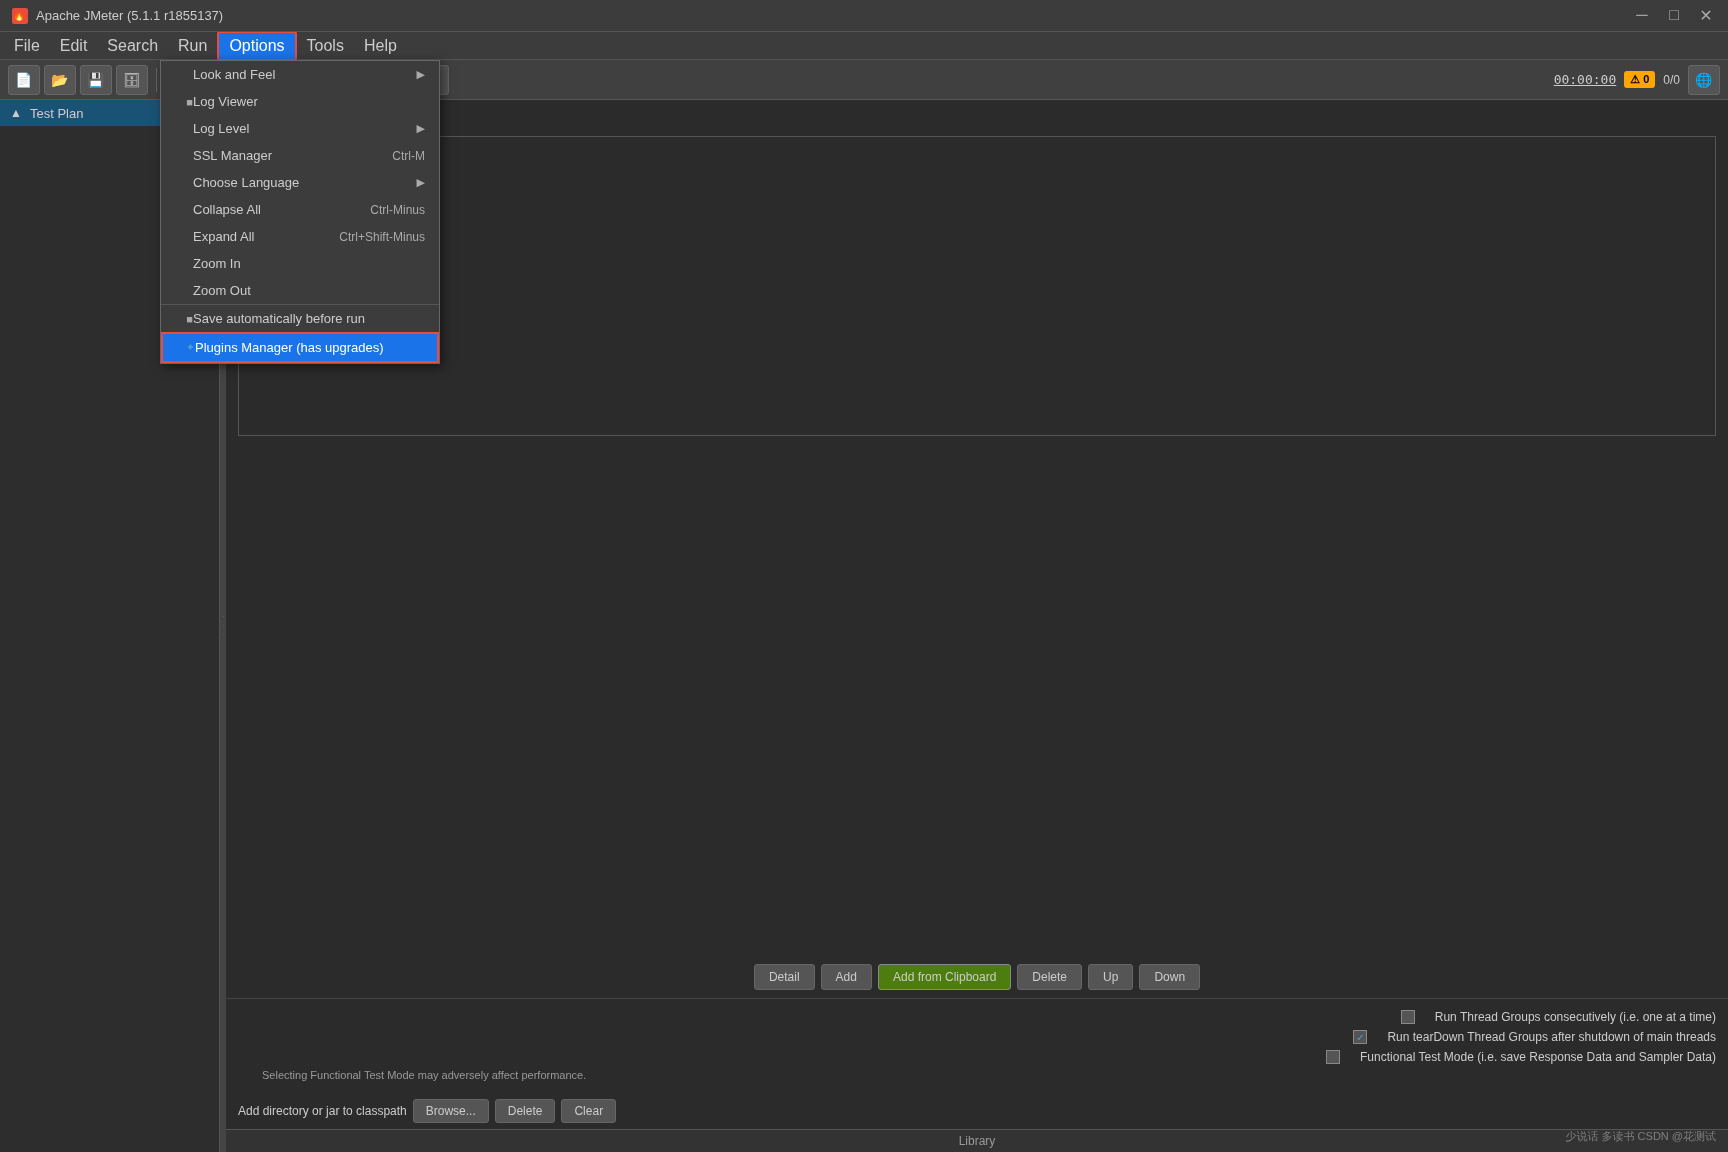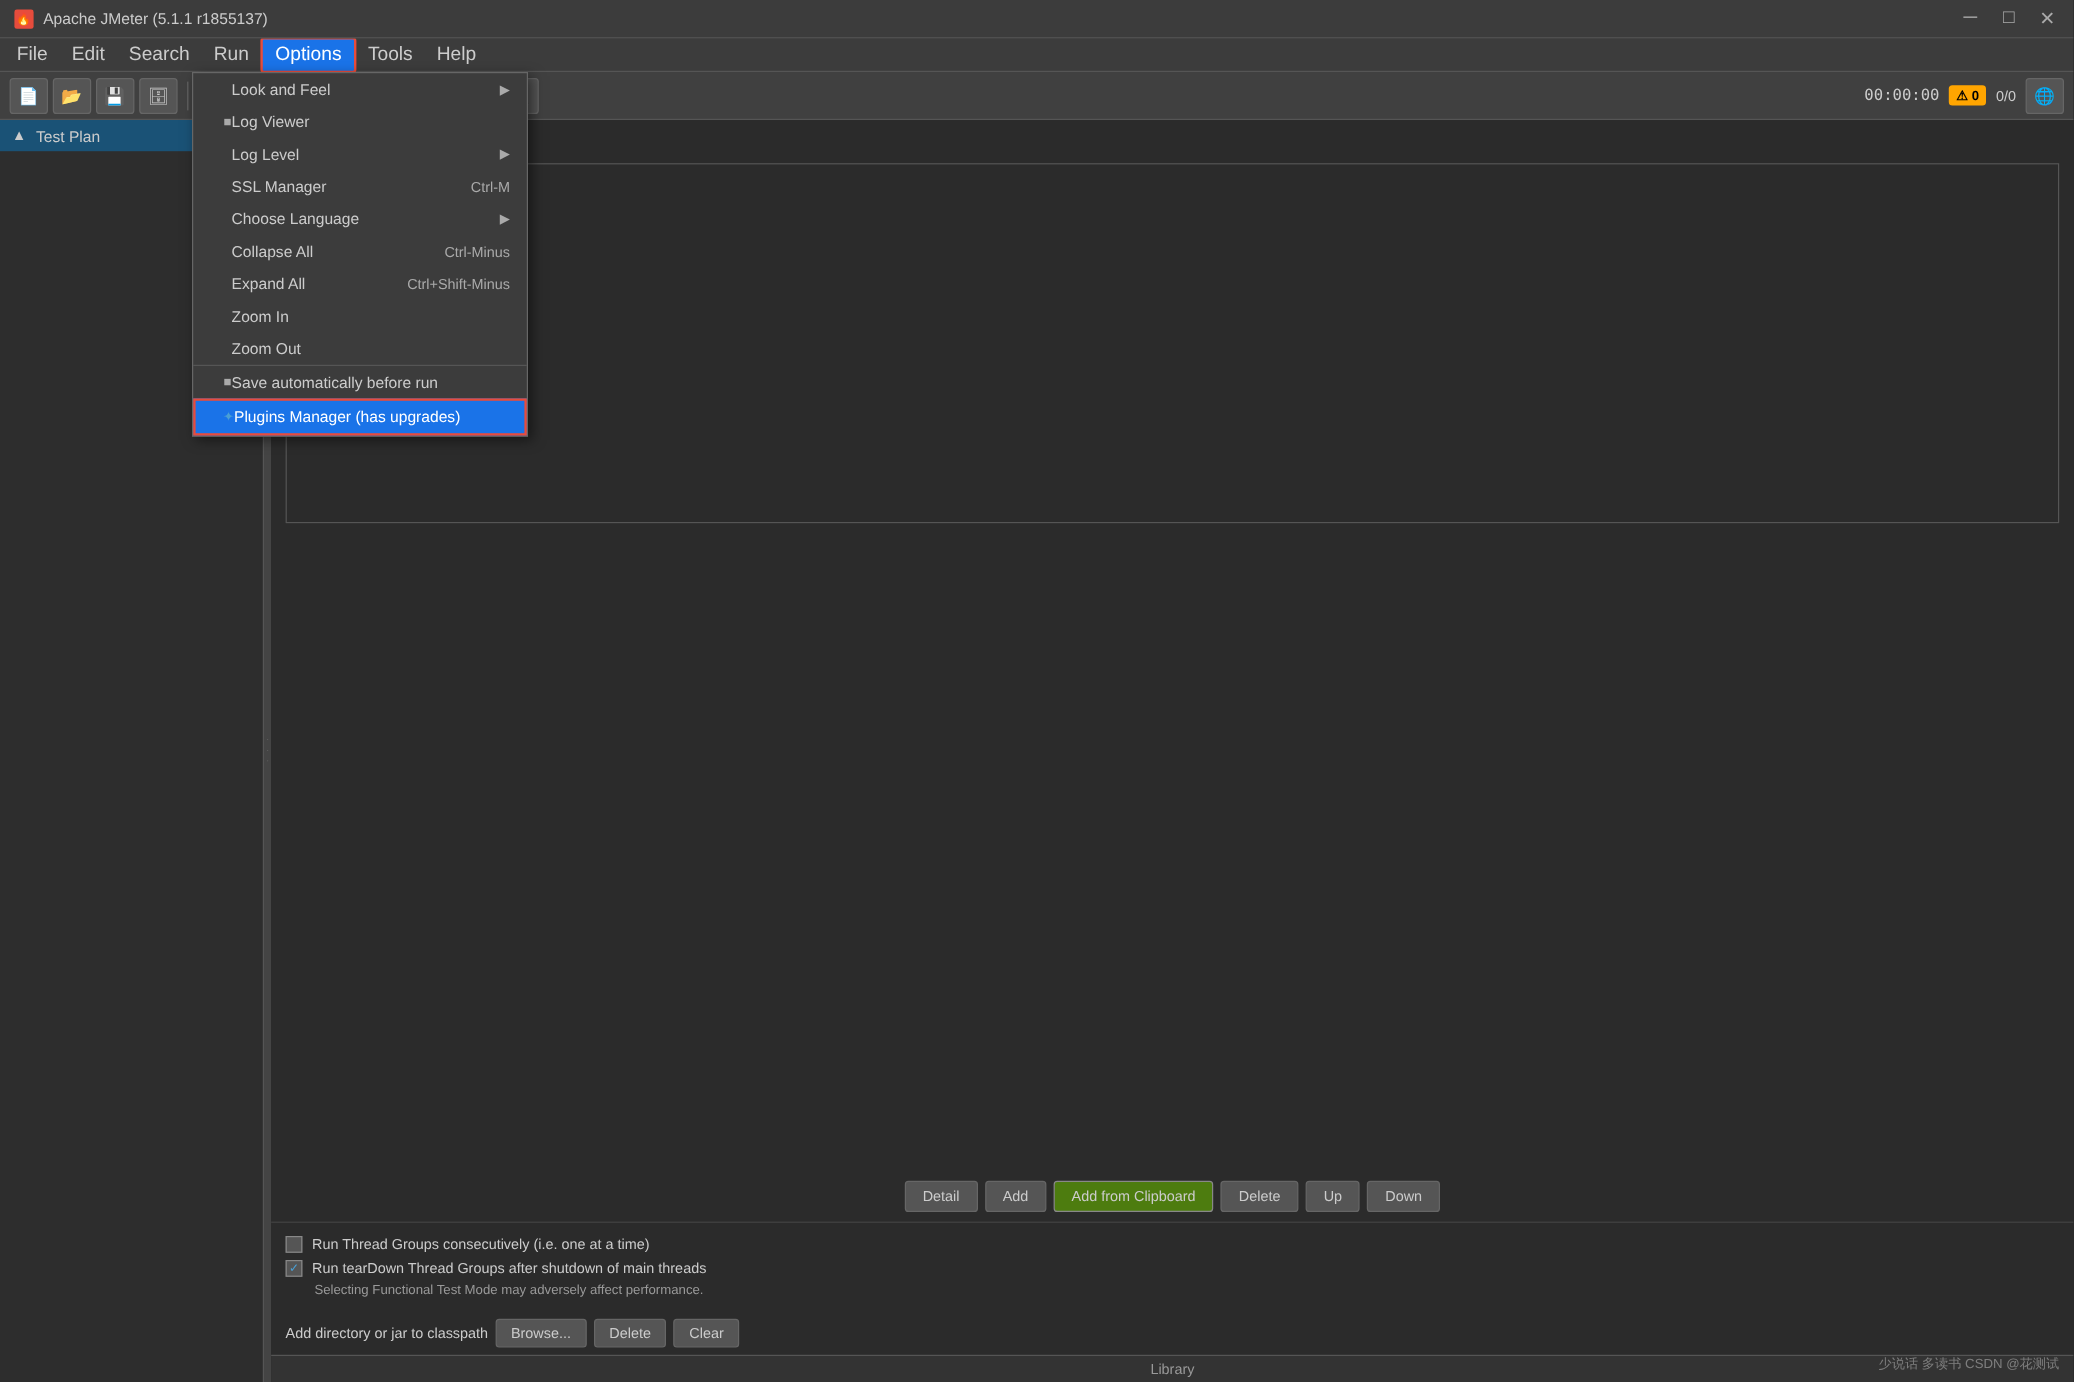--- a/index.html
+++ b/index.html
@@ -109,20 +109,21 @@
     .toolbar-right {
       margin-left: auto;
       display: flex;
       align-items: center;
       gap: 8px;
     }
     .timer-display {
       color: #cccccc;
       font-size: 13px;
       font-family: monospace;
+      text-decoration: underline;
     }
     .warning-badge {
       background: #ffa500;
       color: #000;
       padding: 2px 6px;
       border-radius: 3px;
       font-size: 11px;
       font-weight: bold;
     }
     .progress-display {
@@ -224,24 +225,25 @@
     }
 
     
     .options-section {
       padding: 8px 12px;
       border-top: 1px solid #444;
     }
     .checkbox-row {
       display: flex;
       align-items: center;
-      gap: 8px;
+      gap: 20px;
       padding: 3px 0;
       color: #cccccc;
       font-size: 12px;
+      justify-content: flex-end;
     }
     .checkbox-box {
       width: 14px;
       height: 14px;
       background: #555;
       border: 1px solid #888;
       display: inline-flex;
       align-items: center;
       justify-content: center;
       font-size: 10px;
@@ -441,20 +443,24 @@
 
     <div class="options-section">
       <div class="checkbox-row">
         <span class="checkbox-box"></span>
         <span>Run Thread Groups consecutively (i.e. one at a time)</span>
       </div>
       <div class="checkbox-row">
         <span class="checkbox-box" style="color:#4a9fd4;">✓</span>
         <span>Run tearDown Thread Groups after shutdown of main threads</span>
       </div>
+      <div class="checkbox-row">
+        <span class="checkbox-box"></span>
+        <span>Functional Test Mode (i.e. save Response Data and Sampler Data)</span>
+      </div>
       <div class="note-text">Selecting Functional Test Mode may adversely affect performance.</div>
     </div>
 
     <div class="classpath-section">
       <span class="classpath-label">Add directory or jar to classpath</span>
       <button class="classpath-btn">Browse...</button>
       <button class="classpath-btn">Delete</button>
       <button class="classpath-btn">Clear</button>
     </div>
 

